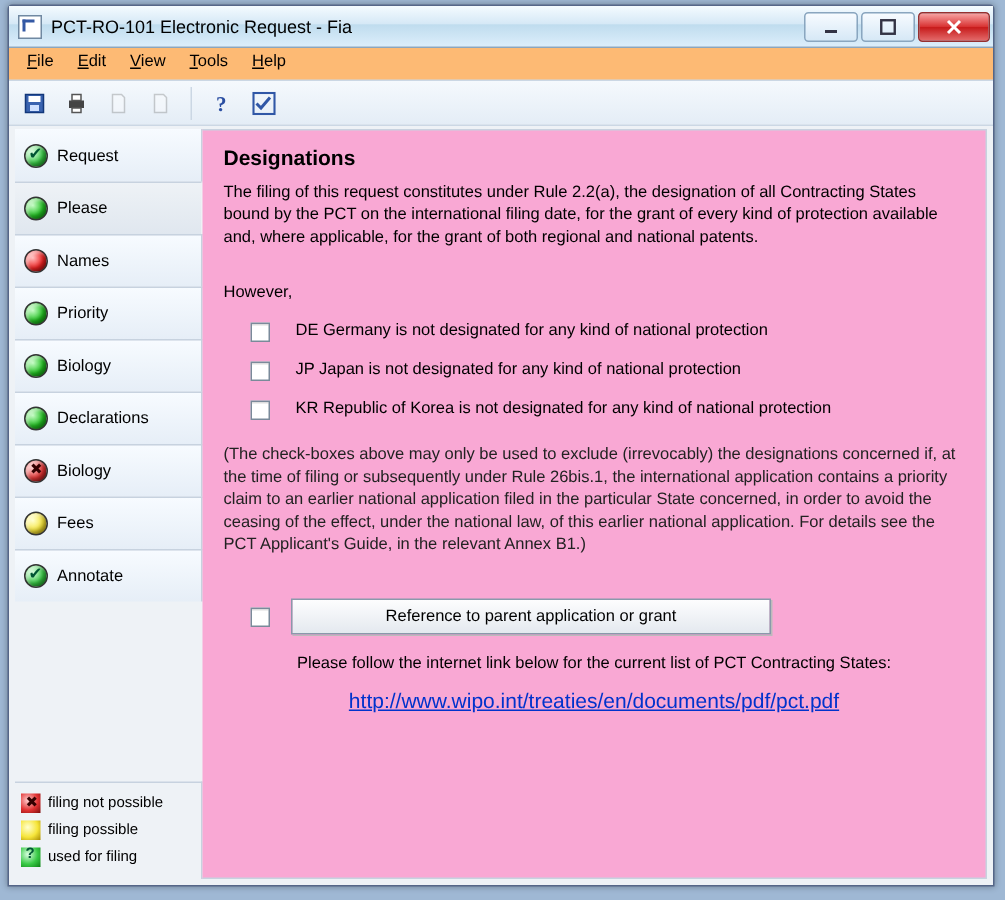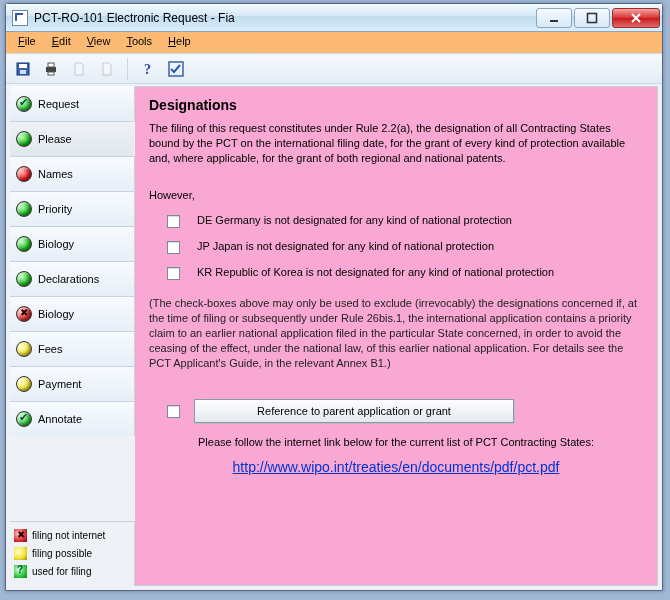--- a/index.html
+++ b/index.html
@@ -180,32 +180,28 @@
         </div>
         <div class="nav-item">
           <span class="light l-red-x"></span>
           <span class="nav-label">Biology</span>
         </div>
         <div class="nav-item">
           <span class="light l-yellow"></span>
           <span class="nav-label">Fees</span>
         </div>
         <div class="nav-item">
-          <span class="light l-yellow"></span>
-          <span class="nav-label">Payment</span>
-        </div>
-        <div class="nav-item">
           <span class="light l-green-check"></span>
           <span class="nav-label">Annotate</span>
         </div>
       </div>
       <div class="legend">
         <div class="legend-row">
             <span class="light l-red-x"></span>
-            <span class="lbl">filing not internet</span>
+            <span class="lbl">filing not possible</span>
           </div>
         <div class="legend-row">
             <span class="light l-yellow"></span>
             <span class="lbl">filing possible</span>
           </div>
         <div class="legend-row">
             <span class="light l-green-q"></span>
             <span class="lbl">used for filing</span>
           </div>
       </div>

